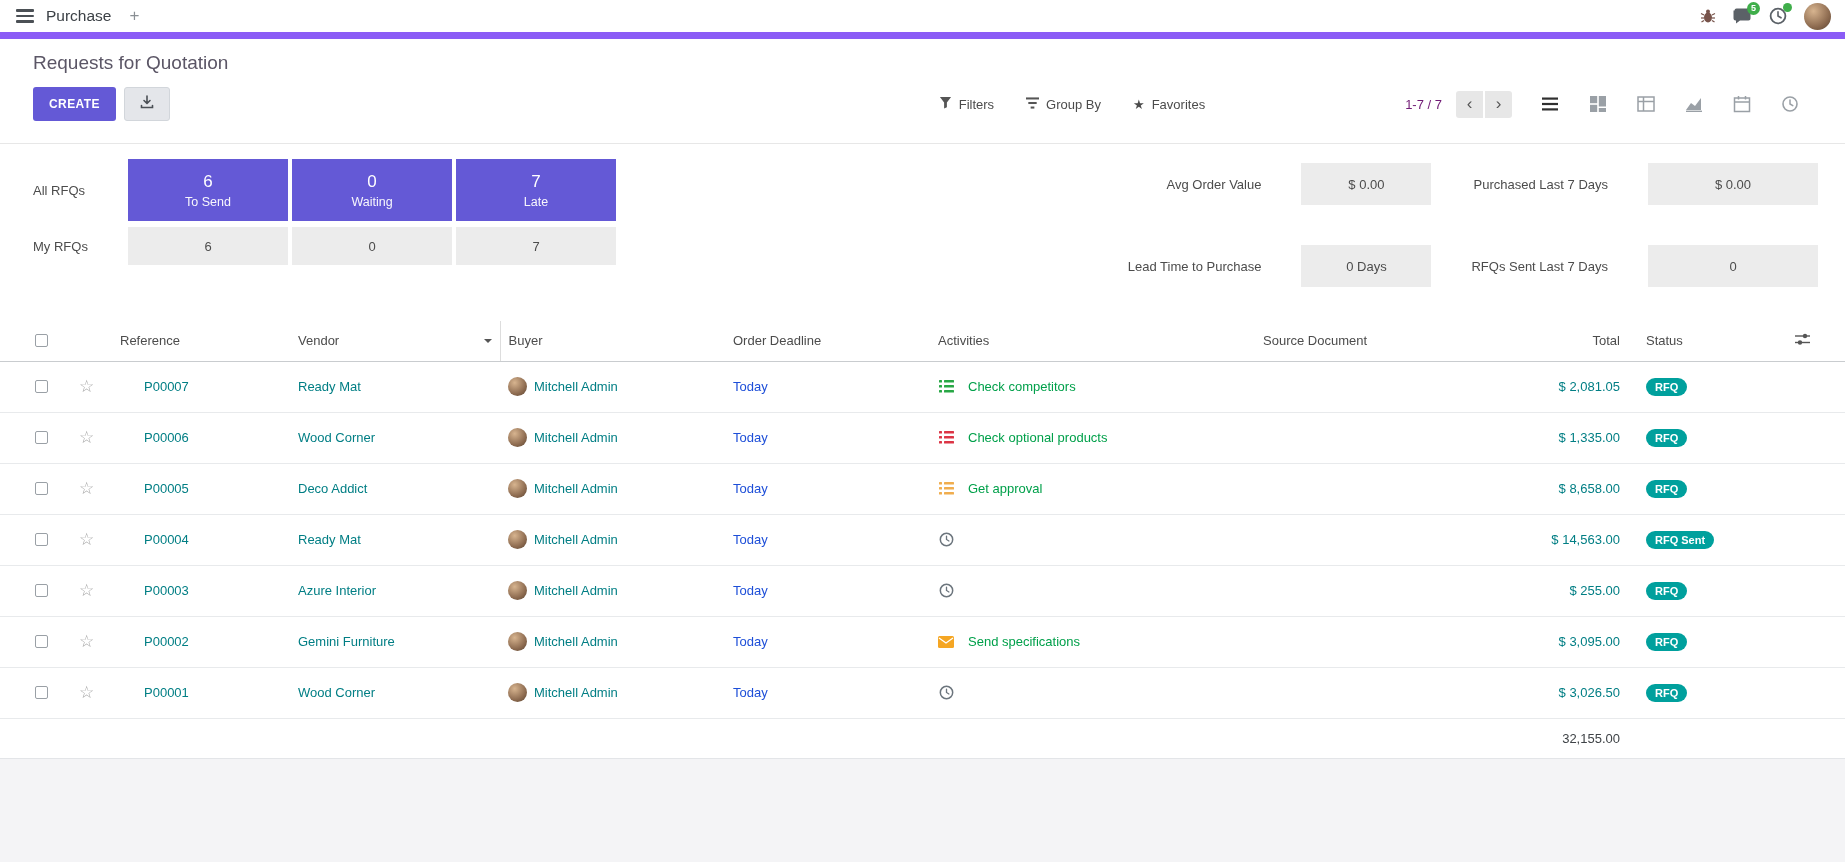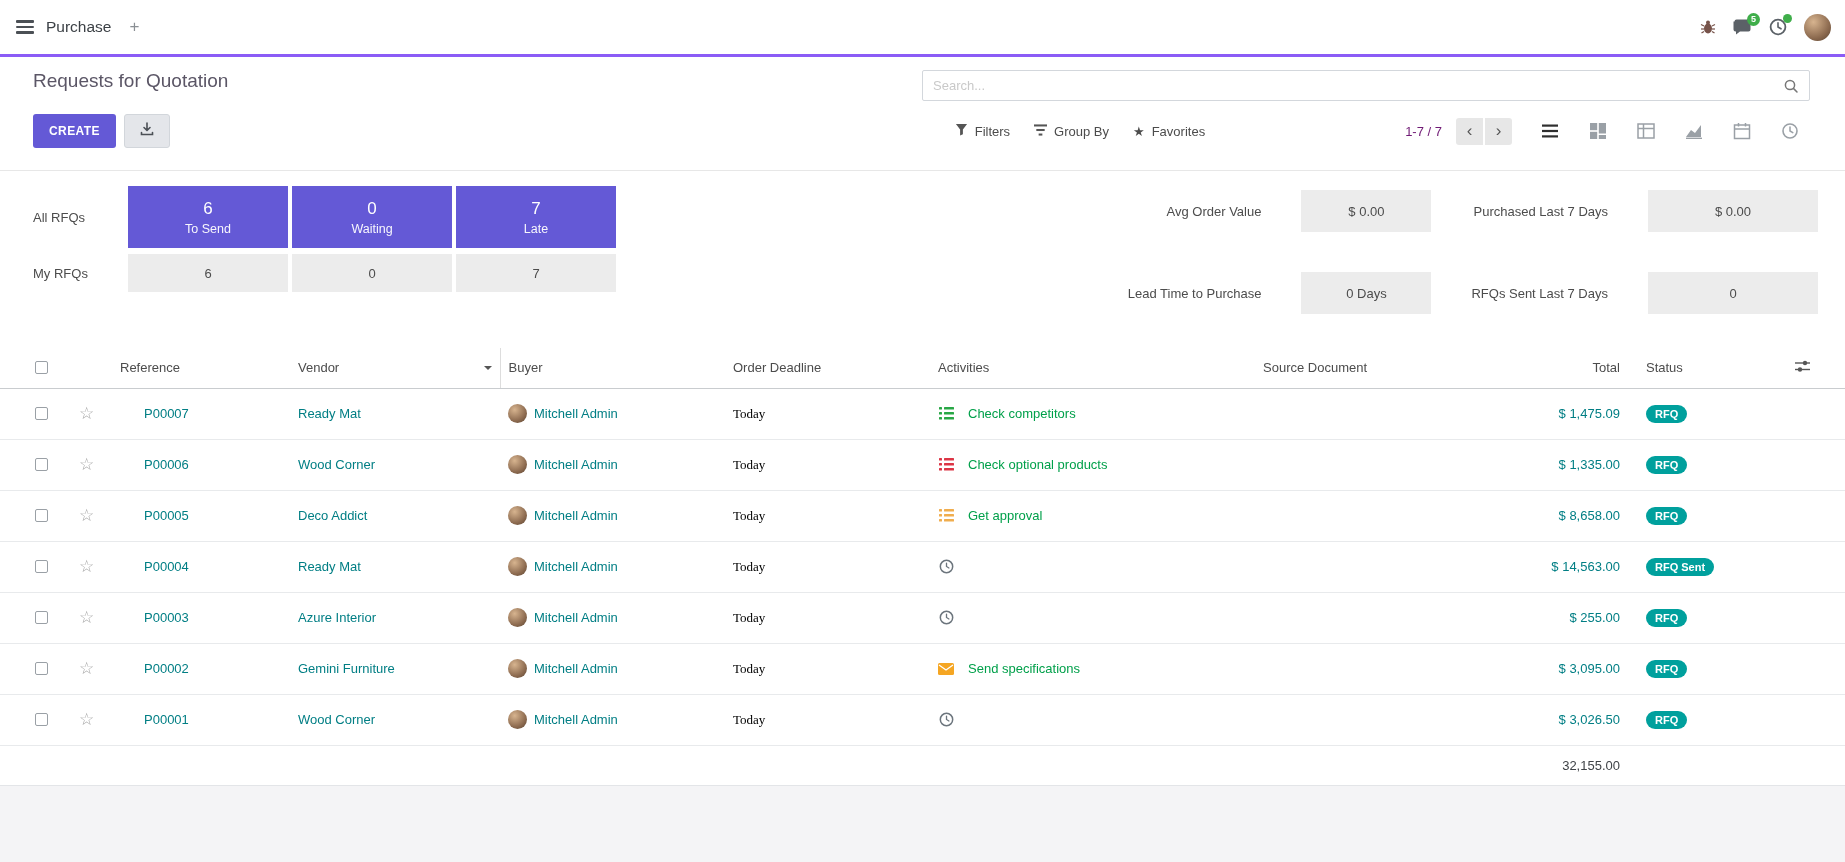--- a/index.html
+++ b/index.html
@@ -4,21 +4,21 @@
 <style>
   * { box-sizing: border-box; }
   html,body { margin:0; padding:0; }
   body {
     width:1845px; height:862px; overflow:hidden;
     background:#fff; color:#444;
     font-family:"Liberation Sans", sans-serif;
     display:flex; flex-direction:column;
   }
   
-  .navbar { height:57px; background:#fff; border-bottom:3px solid #8b5cf6;
+  .navbar { height:39px; background:#fff; border-bottom:7px solid #8b5cf6;
             display:flex; align-items:center; flex:0 0 auto; }
   .hamburger { margin-left:16px; width:18px; cursor:pointer; }
   .hamburger span { display:block; height:2.4px; background:#4b5055; margin:3px 0; border-radius:1px; }
   .app-name { margin-left:12px; font-size:15.5px; font-weight:500; color:#3c4146; cursor:pointer; }
   .nav-plus { margin-left:18px; font-size:17px; color:#8a8f94; cursor:pointer; }
   .nav-right { margin-left:auto; display:flex; align-items:center; gap:17px; margin-right:14px; }
   .nav-ico { position:relative; display:flex; align-items:center; cursor:pointer; }
   .nav-badge { position:absolute; top:-6px; right:-8px; background:#3fae4a; color:#fff;
                font-size:9px; line-height:1; padding:2px 4px; border-radius:7px; font-weight:700; }
   .nav-dot { position:absolute; top:-4px; right:-5px; width:9px; height:9px; border-radius:50%; background:#3fae4a; }
@@ -34,21 +34,21 @@
   .searchbox input { flex:1; border:none; outline:none; padding:0 10px; font-size:13px;
                      color:#444; font-family:"Liberation Sans", sans-serif; background:transparent; }
   .searchbox input::placeholder { color:#c9c9c9; }
   .search-mag { margin-right:10px; display:flex; }
   .cp-row2 { display:flex; align-items:center; margin-top:13px; height:34px; }
   .btn-create { margin-left:33px; height:34px; padding:0 16px; background:#6459d6; color:#fff;
                 border:none; border-radius:3px; font-size:12px; font-weight:700; letter-spacing:.4px;
                 font-family:"Liberation Sans", sans-serif; cursor:pointer; }
   .btn-export { margin-left:8px; width:46px; height:34px; background:#e4e6ea; border:1px solid #d2d6db;
                 border-radius:3px; display:flex; align-items:center; justify-content:center; cursor:pointer; }
-  .cp-middle { margin-left:auto; display:flex; align-items:center; gap:24px; }
+  .cp-middle { margin-left:auto; display:flex; align-items:center; gap:32px; }
   .cp-btn { display:flex; align-items:center; gap:7px; font-size:13px; color:#4c4c4c; cursor:pointer; white-space:nowrap; }
   .fav-star { font-size:13px; color:#4c4c4c; }
   .pager { margin-left:200px; display:flex; align-items:center; }
   .pager-text { font-size:13px; color:#701a75; margin-right:14px; cursor:pointer; }
   .pager-btn { width:27px; height:27px; background:#e7e7e7; display:flex; align-items:center;
                justify-content:center; font-size:17px; color:#555; cursor:pointer; user-select:none; }
   .pager-btn.prev { border-radius:3px 0 0 3px; margin-right:2px; }
   .pager-btn.next { border-radius:0 3px 3px 0; }
   .view-switcher { margin-left:29px; margin-right:46px; display:flex; align-items:center; gap:30px; }
   .vs { width:18px; height:18px; color:#9aa0a6; cursor:pointer; display:flex; }
@@ -84,21 +84,21 @@
   .c-check { padding-left:35px !important; }
   .checkbox { display:block; width:13px; height:13px; border:1px solid #9aa0a6; border-radius:2px;
               background:#fff; cursor:pointer; }
   .c-star { padding-left:17px !important; }
   .star { font-size:17px; color:#a8a8a8; cursor:pointer; }
   .c-ref { padding-left:32px !important; }
   .link { color:#017e84; cursor:pointer; }
   .buyer-flex { display:flex; align-items:center; gap:7px; }
   .avatar-sm { width:19px; height:19px; border-radius:50%; flex:0 0 auto;
                background:radial-gradient(circle at 35% 30%, #d7b48f, #8c6a4f 62%, #57412f); }
-  .c-deadline span { color:#000000;font-family:Liberation Serif, serif; }
+  .c-deadline span { color:#1d4ed8; }
   .act-flex { display:flex; align-items:center; gap:14px; }
   .act-icon { display:flex; width:16px; justify-content:center; }
   .act-label { color:#00a04a; cursor:pointer; }
   .c-total { text-align:right; }
   .c-total span { color:#017e84; }
   .c-status { padding-left:18px !important; }
   .badge { display:inline-block; background:#00a09d; color:#fff; font-size:11px; font-weight:700;
            padding:3px 9px; border-radius:10px; }
   tfoot td { height:40px; font-size:13px; border-bottom:1px solid #e3e5e8; }
   .sum-cell { text-align:right; font-weight:400; color:#3f4347; padding:0 8px; }
@@ -143,29 +143,20 @@
         </svg>
       <span class="nav-dot"></span>
     </div>
     <div class="avatar"></div>
   </div>
 </header>
 
 <section class="control-panel">
   <div class="cp-row1">
     <h1 class="page-title">Requests for Quotation</h1>
-    <div class="searchbox">
-      <input type="text" placeholder="Search..." style="">
-      <span class="search-mag">
-        <svg width="16" height="16" viewBox="0 0 16 16">
-            <circle cx="7" cy="7" r="4.6" fill="none" stroke="#777" stroke-width="1.5"></circle>
-            <path d="M10.4 10.4L14 14" stroke="#777" stroke-width="1.5" stroke-linecap="round"></path>
-          </svg>
-      </span>
-    </div>
   </div>
   <div class="cp-row2">
     <button class="btn-create">CREATE</button>
     <div class="btn-export">
       <span>
         <svg width="14" height="14" viewBox="0 0 14 14">
             <path d="M7 1v7M4 5.5L7 8.5l3-3" stroke="#4b5056" stroke-width="1.6" fill="none" stroke-linecap="round" stroke-linejoin="round"></path>
             <path d="M1.5 10.5v2h11v-2" stroke="#4b5056" stroke-width="1.6" fill="none" stroke-linecap="round"></path>
           </svg>
       </span>
@@ -368,21 +359,21 @@
                     <rect x="5" y="5" width="10" height="2.6" rx="0.5"></rect>
                     <rect x="0" y="10" width="3" height="2.6" rx="0.5"></rect>
                     <rect x="5" y="10" width="10" height="2.6" rx="0.5"></rect>
                   </g>
                 </svg>
               </span>
         <span class="act-label">Check competitors</span>
       </div>
     </td>
     <td></td>
-    <td class="c-total"><span>$ 1,475.09</span></td>
+    <td class="c-total"><span>$ 2,081.05</span></td>
     <td class="c-status"><span class="badge">RFQ</span></td>
     <td></td>
   </tr>
         <tr>
     <td class="c-check">
             <span class="checkbox"></span>
           </td>
     <td class="c-star"><span class="star">☆</span></td>
     <td class="c-ref"><span class="link">P00006</span></td>
     <td><span class="link">Wood Corner</span></td>

